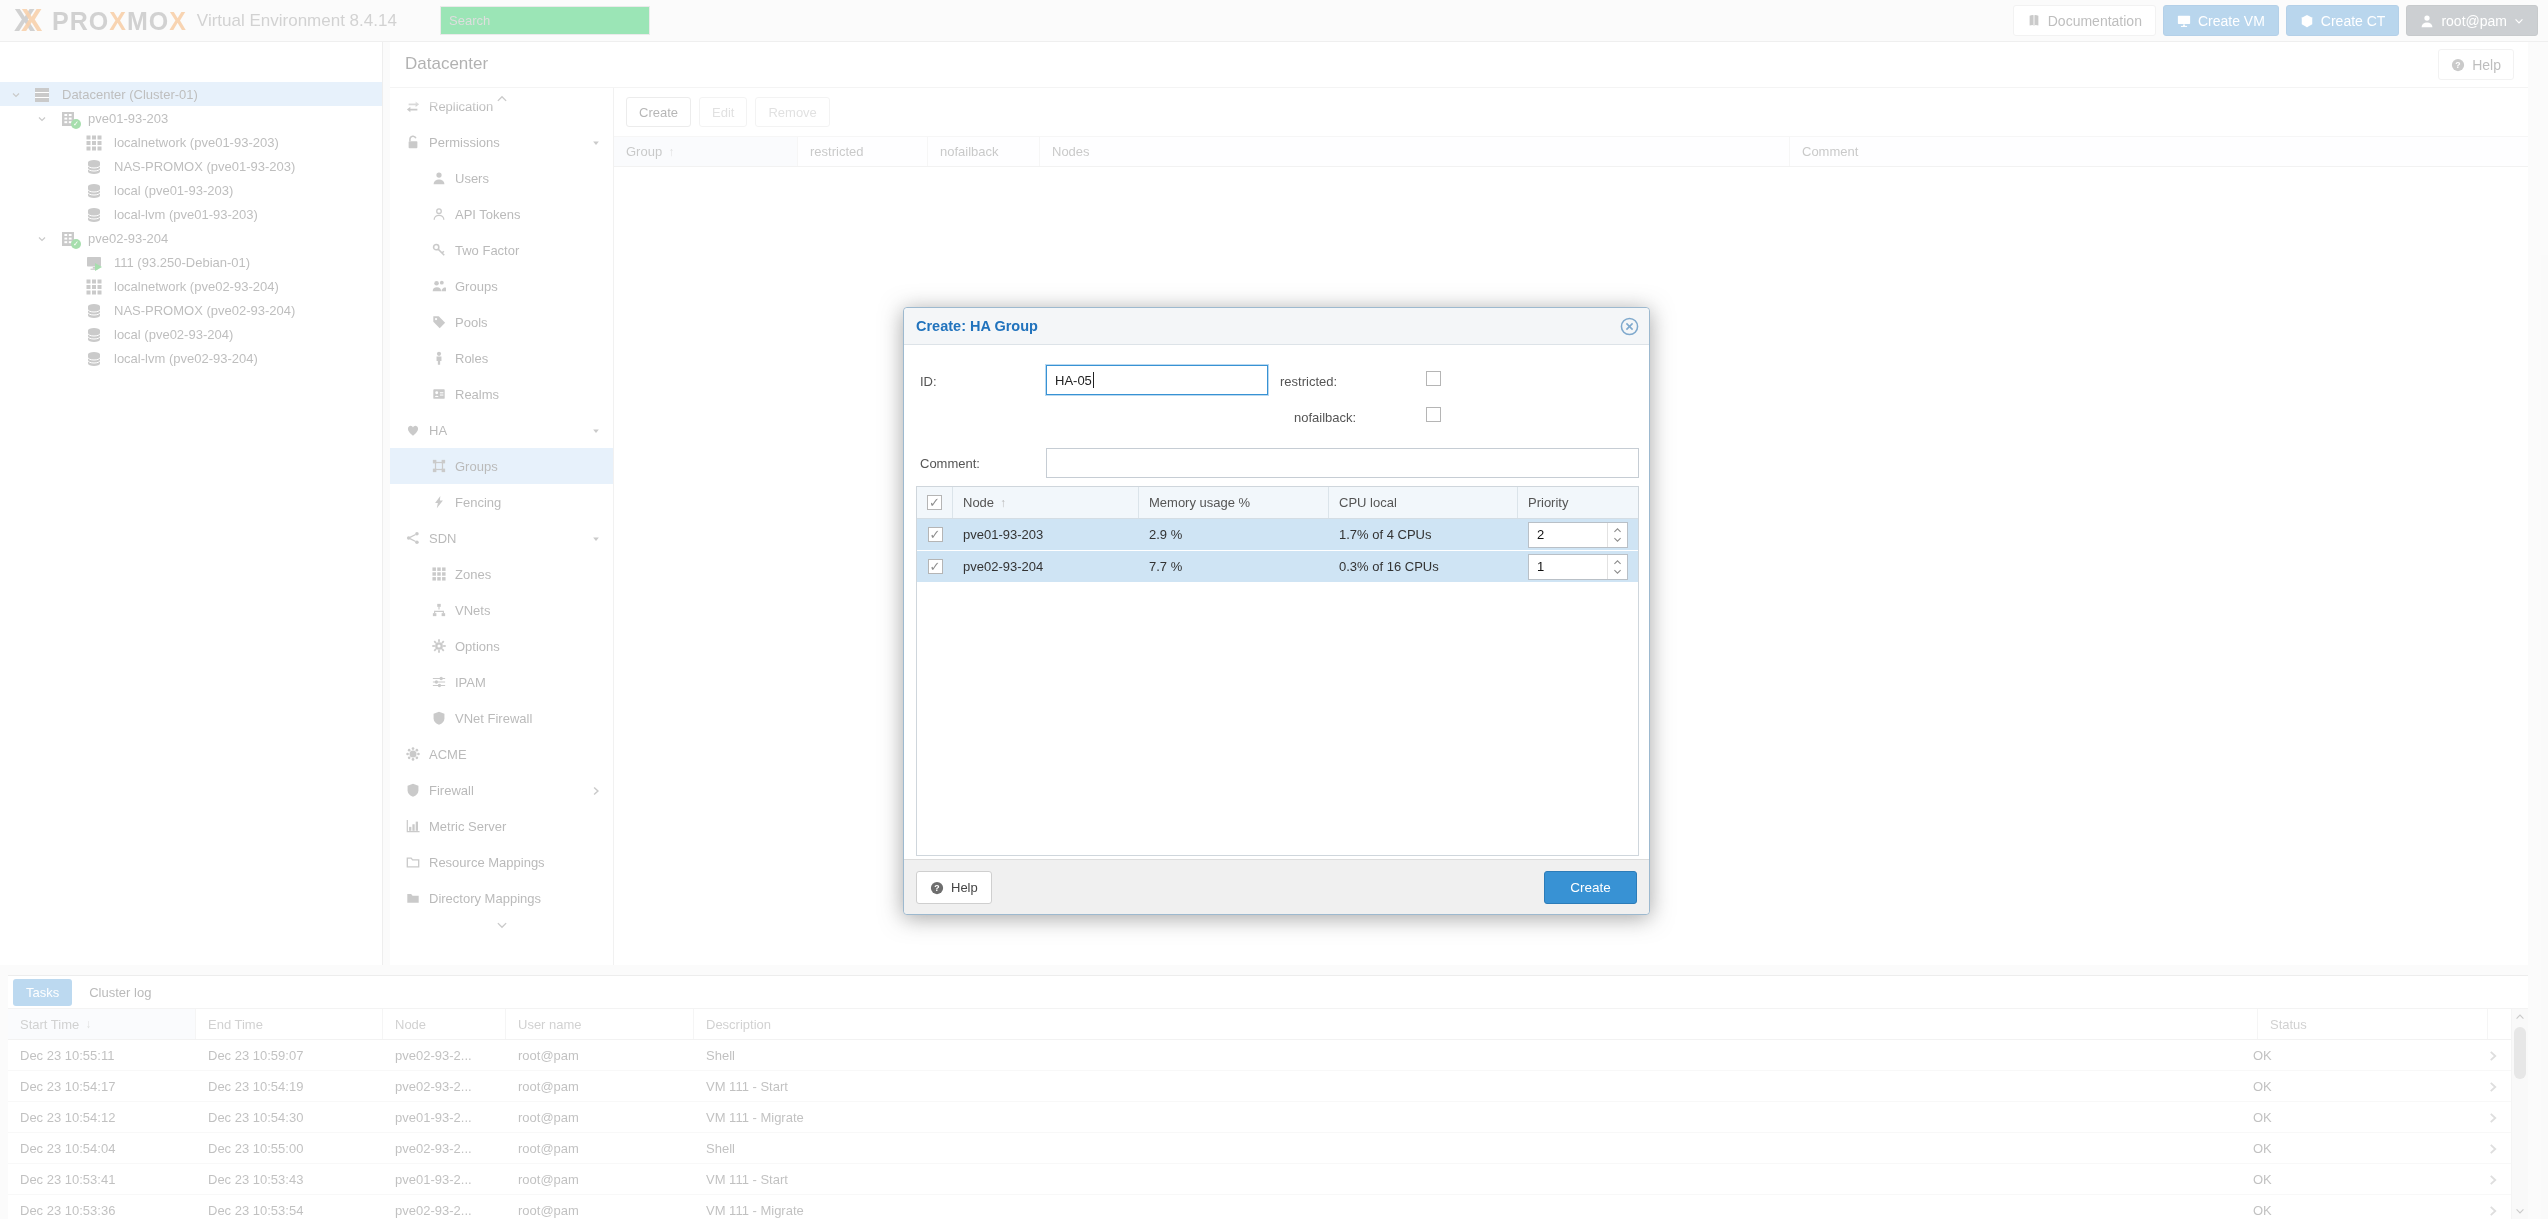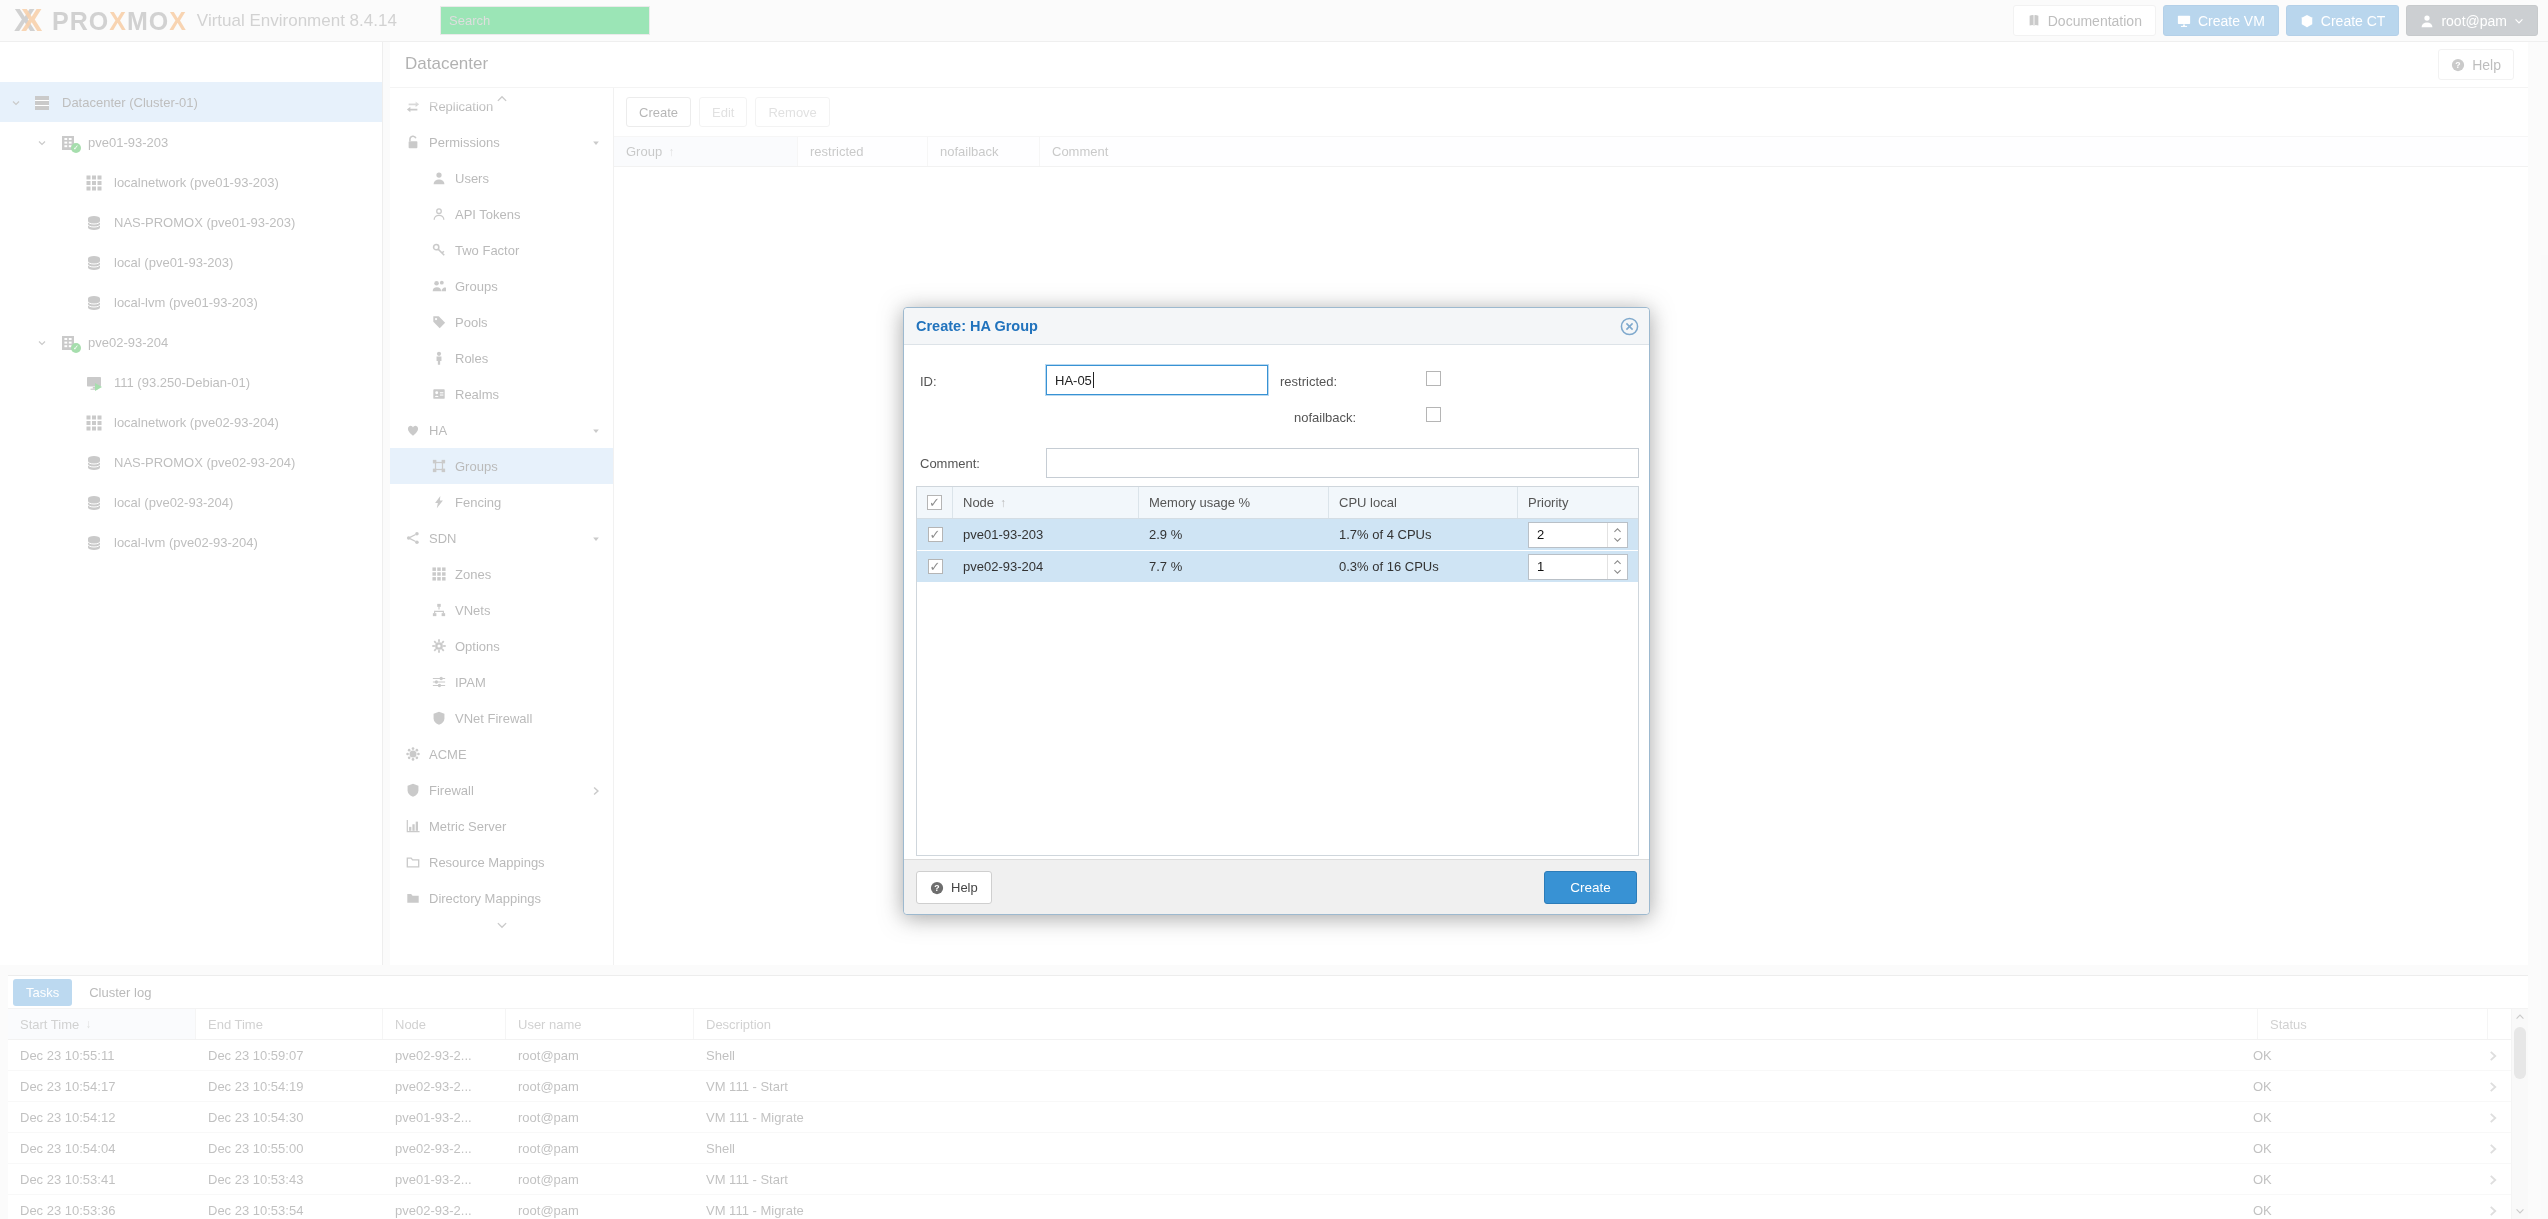--- a/index.html
+++ b/index.html
@@ -28,21 +28,21 @@
   .hdr-btn.gray { background:#8f969c; border:1px solid #83898f; color:#fff; }
   .hdr-btn.gray svg.ic { color:#fff; }
 
   
   .tree-panel { position:absolute; left:0; top:42px; width:383px; height:923px; background:#fff; border-right:1px solid #dadada; }
   .tree-head { position:absolute; left:0; top:0; width:100%; height:36px; padding:4px 4px 4px 6px; display:flex; gap:4px; background:#fafafa; border-bottom:1px solid #e4e4e4; }
   .combo { flex:1; height:28px; border:1px solid #d0d0d0; background:#fff; display:flex; align-items:center; padding:0 8px; color:#777; }
   .combo .cbx { margin-left:auto; color:#b0b0b0; }
   .tool-btn { width:30px; height:28px; border:1px solid #d9d9d9; background:#f6f6f6; display:flex; align-items:center; justify-content:center; border-radius:2px; }
   .tree-body { position:absolute; top:40px; left:0; right:0; bottom:0; overflow:hidden; }
-  .tree-row { height:40px; display:flex; align-items:center; gap:10px; color:#6f6f6f; white-space:nowrap; cursor:pointer; }
+  .tree-row { height:24px; display:flex; align-items:center; gap:10px; color:#6f6f6f; white-space:nowrap; cursor:pointer; }
   .tree-row.selected { background:#cbe1f5; }
   .tree-row .expander { width:16px; text-align:center; flex:0 0 16px; color:#9f9f9f; }
   .tree-row:not(.expanded) .expander { visibility:hidden; }
   .tree-row.lvl0 { padding-left:8px; }
   .tree-row.lvl1 { padding-left:34px; }
   .tree-row.lvl2 { padding-left:60px; }
   .icon-wrap { position:relative; width:18px; height:16px; flex:0 0 18px; }
   .tree-row.ok .icon-wrap::after { content:"✓"; position:absolute; right:-3px; bottom:-3px; width:10px; height:10px; background:#3bb54a; border-radius:50%; color:#fff; font-size:7px; line-height:10px; text-align:center; }
 
   
@@ -729,20 +729,21 @@
           <button class="tb-btn disabled">Edit</button>
           <button class="tb-btn disabled">Remove</button>
         </div>
         <div class="grid-header">
           <div class="gh-cell sorted" style="width:184px">
               <span>Group</span>
               <span class="sort-arrow">↑</span>
             </div>
           <div class="gh-cell" style="width:130px">restricted</div>
           <div class="gh-cell" style="width:112px">nofailback</div>
+          <div class="gh-cell" style="width:750px">Nodes</div>
           <div class="gh-cell" style="flex:1;border-right:none">Comment</div>
         </div>
       </div>
     </div>
   </div>
 
   <div class="tasks-panel">
     <div class="tab-bar">
       <div class="tab active">Tasks</div>
       <div class="tab">Cluster log</div>

